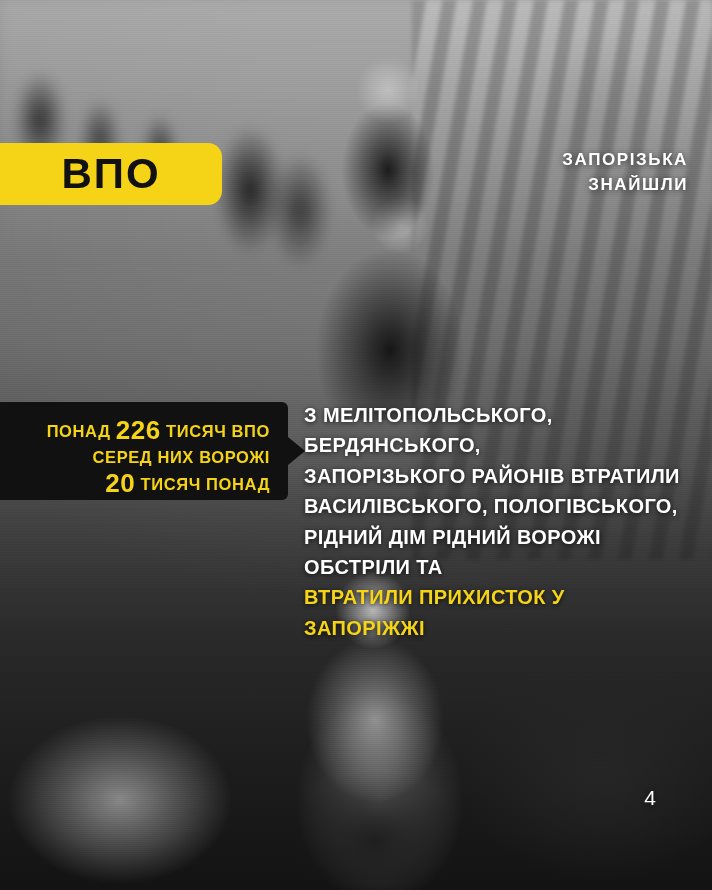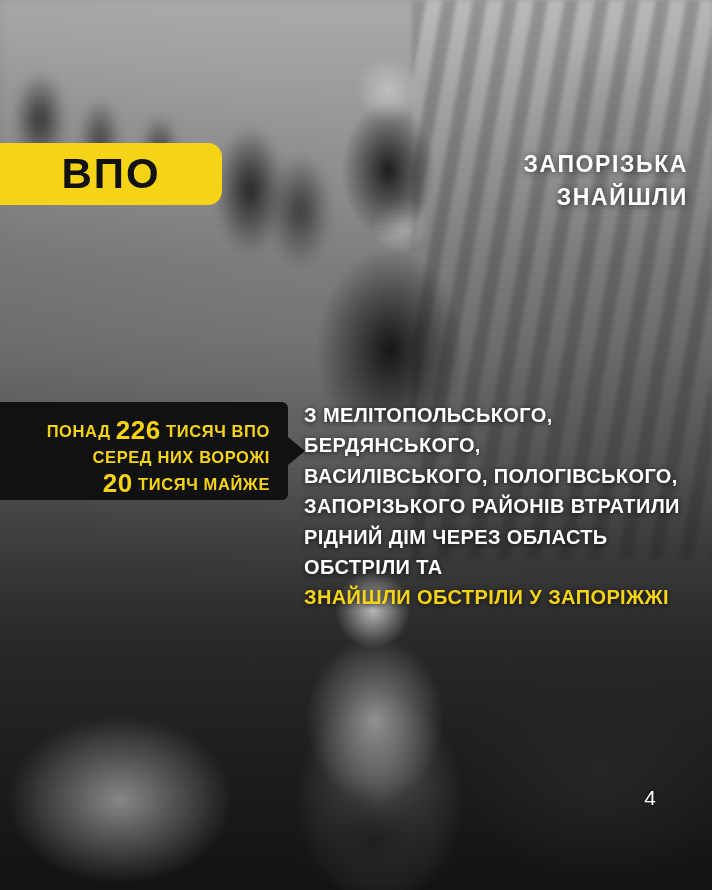--- a/index.html
+++ b/index.html
@@ -110,21 +110,21 @@
     line-height: 1;
   }
 
   
   .region-title {
     position: absolute;
     right: 24px;
     top: 148px;
     text-align: right;
     color: #ffffff;
-    font-size: 23px;
+    font-size: 17px;
     font-weight: bold;
     letter-spacing: 1.6px;
     line-height: 1.45;
     text-shadow: 0 1px 6px rgba(0,0,0,0.6);
   }
 
   
   .stat-card {
     position: absolute;
     left: 0;
@@ -220,28 +220,28 @@
     <div>ЗАПОРІЗЬКА</div>
     <div>ЗНАЙШЛИ</div>
   </div>
 
   <div class="stat-card">
     <div class="stat-line">
       <span>ПОНАД </span><span class="big">226</span><span> ТИСЯЧ ВПО</span>
     </div>
     <div class="stat-line">СЕРЕД НИХ ВОРОЖІ</div>
     <div class="stat-line">
-      <span class="big">20</span><span> ТИСЯЧ МАЙЖЕ</span>
+      <span class="big">20</span><span> ТИСЯЧ ПОНАД</span>
     </div>
   </div>
   <div class="stat-arrow"></div>
 
   <div class="main-text">
     <div>З МЕЛІТОПОЛЬСЬКОГО, БЕРДЯНСЬКОГО,</div>
+    <div>ЗАПОРІЗЬКОГО РАЙОНІВ ВТРАТИЛИ</div>
     <div>ВАСИЛІВСЬКОГО, ПОЛОГІВСЬКОГО,</div>
-    <div>ЗАПОРІЗЬКОГО РАЙОНІВ ВТРАТИЛИ</div>
-    <div>РІДНИЙ ДІМ ЧЕРЕЗ ОБЛАСТЬ ОБСТРІЛИ ТА</div>
-    <div class="accent">ЗНАЙШЛИ ОБСТРІЛИ У ЗАПОРІЖЖІ</div>
+    <div>РІДНИЙ ДІМ РІДНИЙ ВОРОЖІ ОБСТРІЛИ ТА</div>
+    <div class="accent">ВТРАТИЛИ ПРИХИСТОК У ЗАПОРІЖЖІ</div>
   </div>
 
   <div class="page-number">4</div>
 
 </div>
 
 </body></html>

